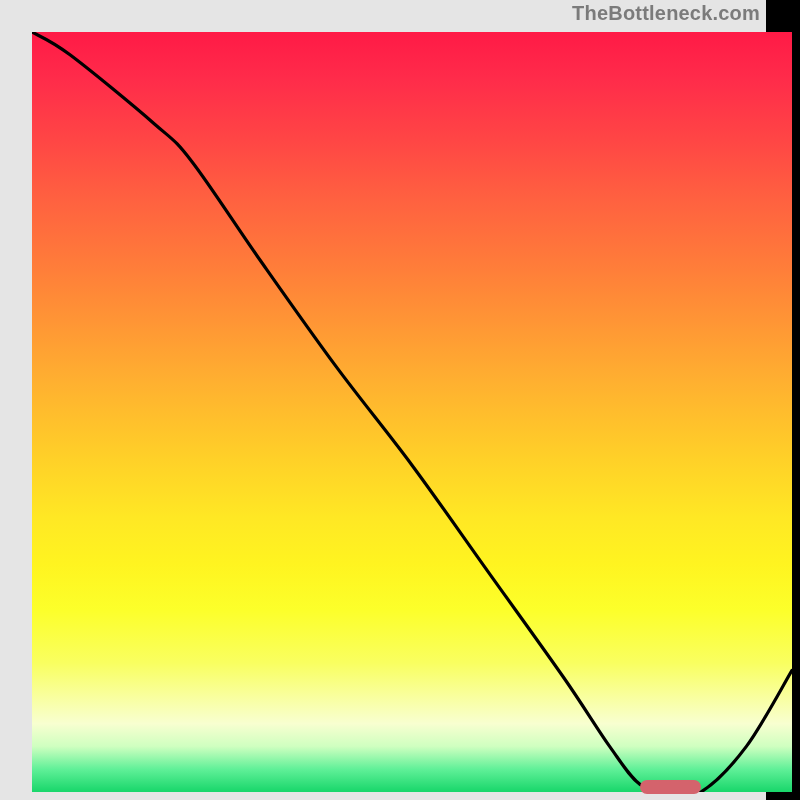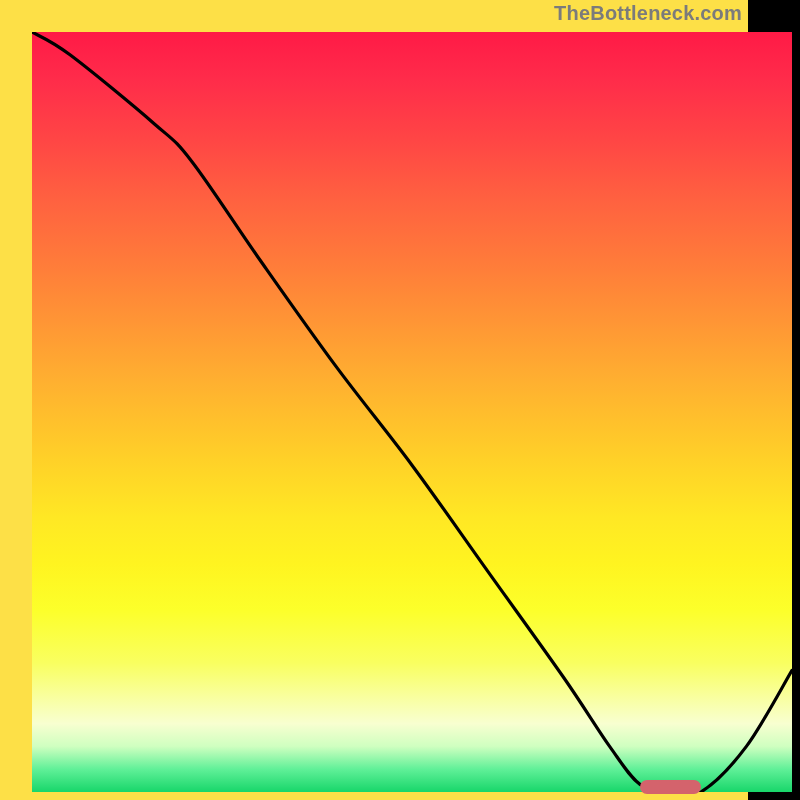--- a/index.html
+++ b/index.html
@@ -8,21 +8,22 @@
     width: 800px;
     height: 800px;
     background: #000;
     font-family: Arial, Helvetica, sans-serif;
     overflow: hidden;
   }
   .frame {
     position: relative;
     width: 748px;
     height: 800px;
-    background: #fde047;
+    background: #e5e5e5;
+    padding-left: 18px;
   }
   .watermark {
     position: absolute;
     top: 2px;
     right: 6px;
     color: #7b7b7b;
     font-size: 20px;
     font-weight: 600;
     letter-spacing: 0.2px;
     user-select: none;

